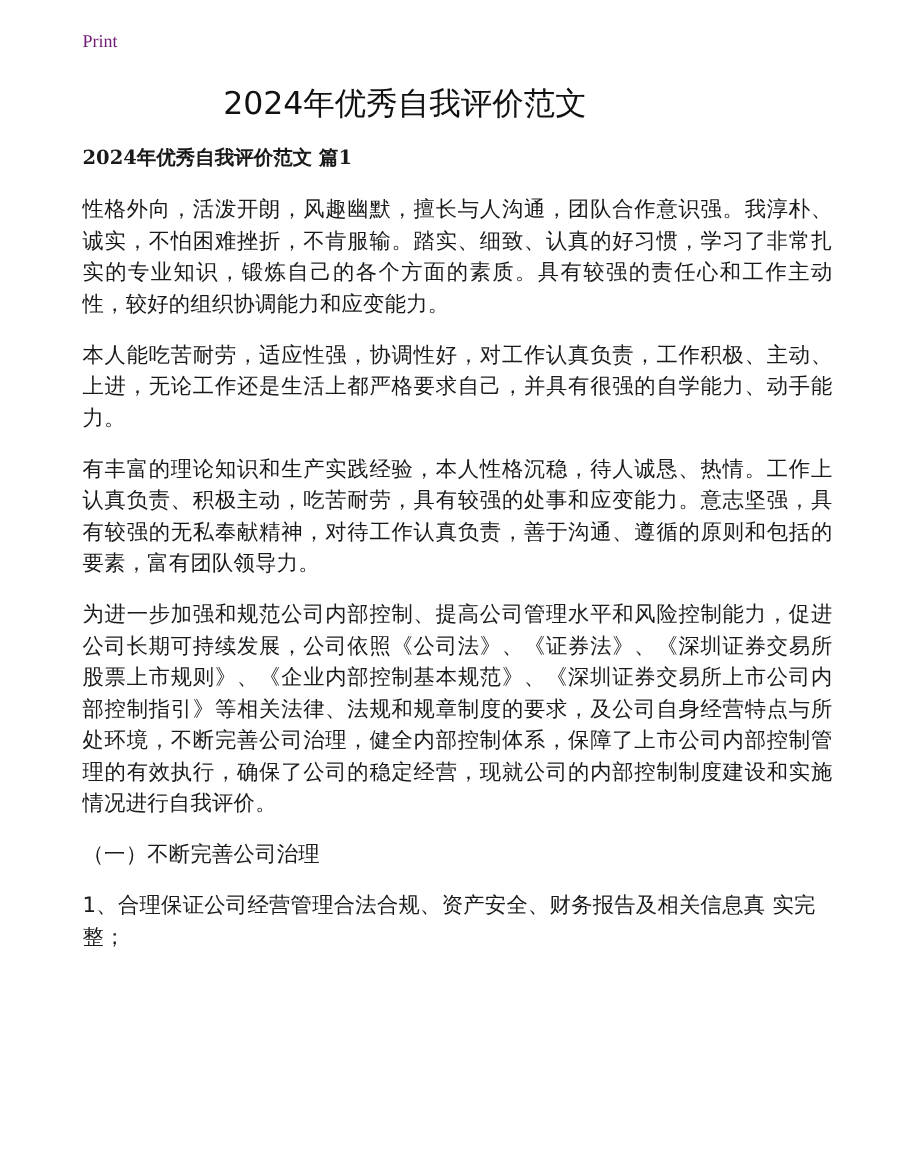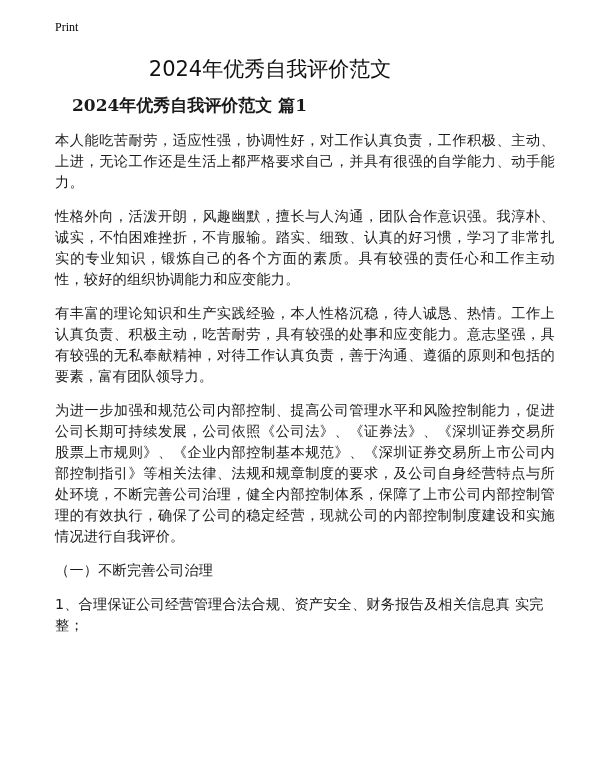--- a/index.html
+++ b/index.html
@@ -1,37 +1,37 @@
 <!DOCTYPE html>
 <html><head>
   <meta charset="utf-8">
   <style>
     html, body { margin: 0; padding: 0; background: #ffffff; }
     body { width: 600px; height: 776px; overflow: hidden; position: relative; color: #111; }
-    .print { position: absolute; left: 55px; top: 20px; font-family: "Liberation Serif", serif; font-size: 12px; color: #000000; }
+    .print { position: absolute; left: 55px; top: 20px; font-family: "Liberation Serif", serif; font-size: 12px; color: #701a75; }
     .title { position: absolute; left: 0; top: 55px; width: 540px; text-align: center; font-family: "DejaVu Sans", sans-serif; font-size: 21px; color: #111; }
     .content { position: absolute; left: 55px; top: 95px; width: 500px; font-family: "DejaVu Sans", sans-serif; font-size: 14.2px; line-height: 21px; color: #1a1a1a; }
     .subtitle { margin: 0 0 12px 0; font-size: 13px; }
-    .h2 { margin: 0 0 14px 17px; font-family: "DejaVu Serif", serif; font-weight: bold; font-size: 17px; }
+    .h2 { margin: 0 0 14px 0; font-family: "DejaVu Serif", serif; font-weight: bold; font-size: 13px; }
     p.para { margin: 0 0 13px 0; text-align: justify; letter-spacing: 0.2px; }
     p.item { margin: 0 0 13px 0; letter-spacing: 0.2px; }
   </style>
 </head>
 <body>
 
 <div class="print">Print</div>
 
 <h1 class="title" style="margin:0;font-weight:normal;">2024年优秀自我评价范文</h1>
 
 <div class="content">
 
   <div>
     <div class="h2">2024年优秀自我评价范文 篇1</div>
+    <p class="para">性格外向，活泼开朗，风趣幽默，擅长与人沟通，团队合作意识强。我淳朴、诚实，不怕困难挫折，不肯服输。踏实、细致、认真的好习惯，学习了非常扎实的专业知识，锻炼自己的各个方面的素质。具有较强的责任心和工作主动性，较好的组织协调能力和应变能力。</p>
     <p class="para">本人能吃苦耐劳，适应性强，协调性好，对工作认真负责，工作积极、主动、上进，无论工作还是生活上都严格要求自己，并具有很强的自学能力、动手能力。</p>
-    <p class="para">性格外向，活泼开朗，风趣幽默，擅长与人沟通，团队合作意识强。我淳朴、诚实，不怕困难挫折，不肯服输。踏实、细致、认真的好习惯，学习了非常扎实的专业知识，锻炼自己的各个方面的素质。具有较强的责任心和工作主动性，较好的组织协调能力和应变能力。</p>
     <p class="para">有丰富的理论知识和生产实践经验，本人性格沉稳，待人诚恳、热情。工作上认真负责、积极主动，吃苦耐劳，具有较强的处事和应变能力。意志坚强，具有较强的无私奉献精神，对待工作认真负责，善于沟通、遵循的原则和包括的要素，富有团队领导力。</p>
   </div>
 
   <div>
     <p class="para">为进一步加强和规范公司内部控制、提高公司管理水平和风险控制能力，促进公司长期可持续发展，公司依照《公司法》、《证券法》、《深圳证券交易所股票上市规则》、《企业内部控制基本规范》、《深圳证券交易所上市公司内部控制指引》等相关法律、法规和规章制度的要求，及公司自身经营特点与所处环境，不断完善公司治理，健全内部控制体系，保障了上市公司内部控制管理的有效执行，确保了公司的稳定经营，现就公司的内部控制制度建设和实施情况进行自我评价。</p>
     <p class="item">（一）不断完善公司治理</p>
     <p class="item">1、合理保证公司经营管理合法合规、资产安全、财务报告及相关信息真 实完整；</p>
 
   </div>
 </div>

